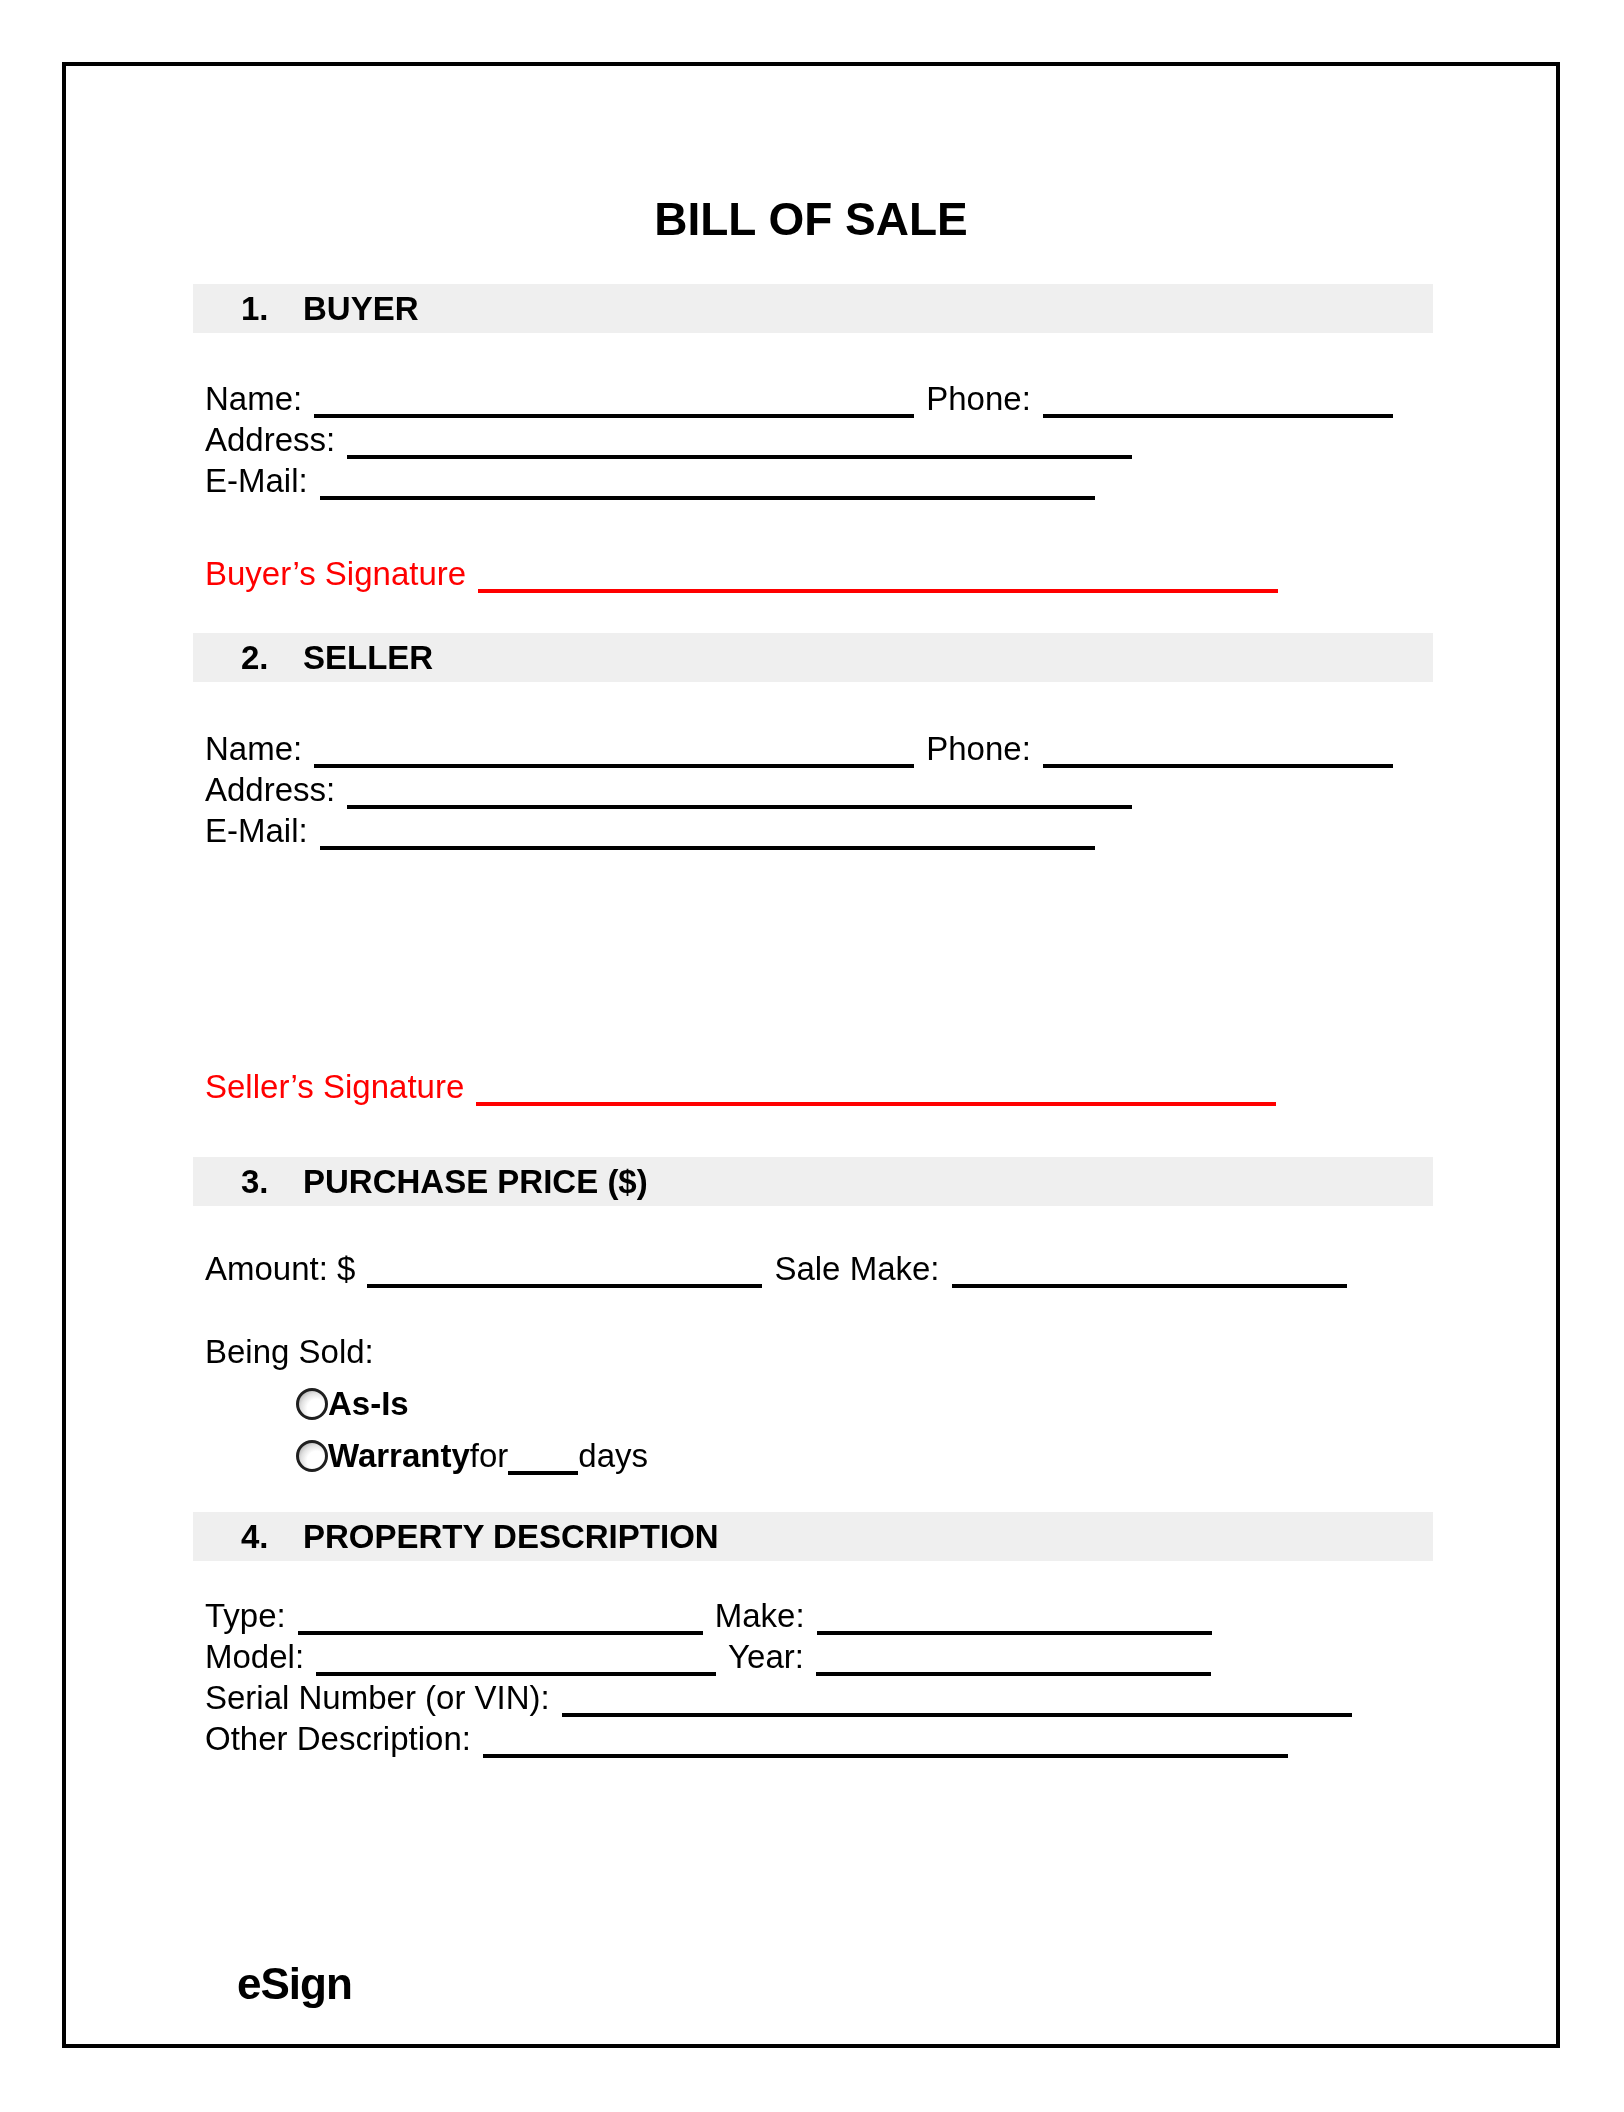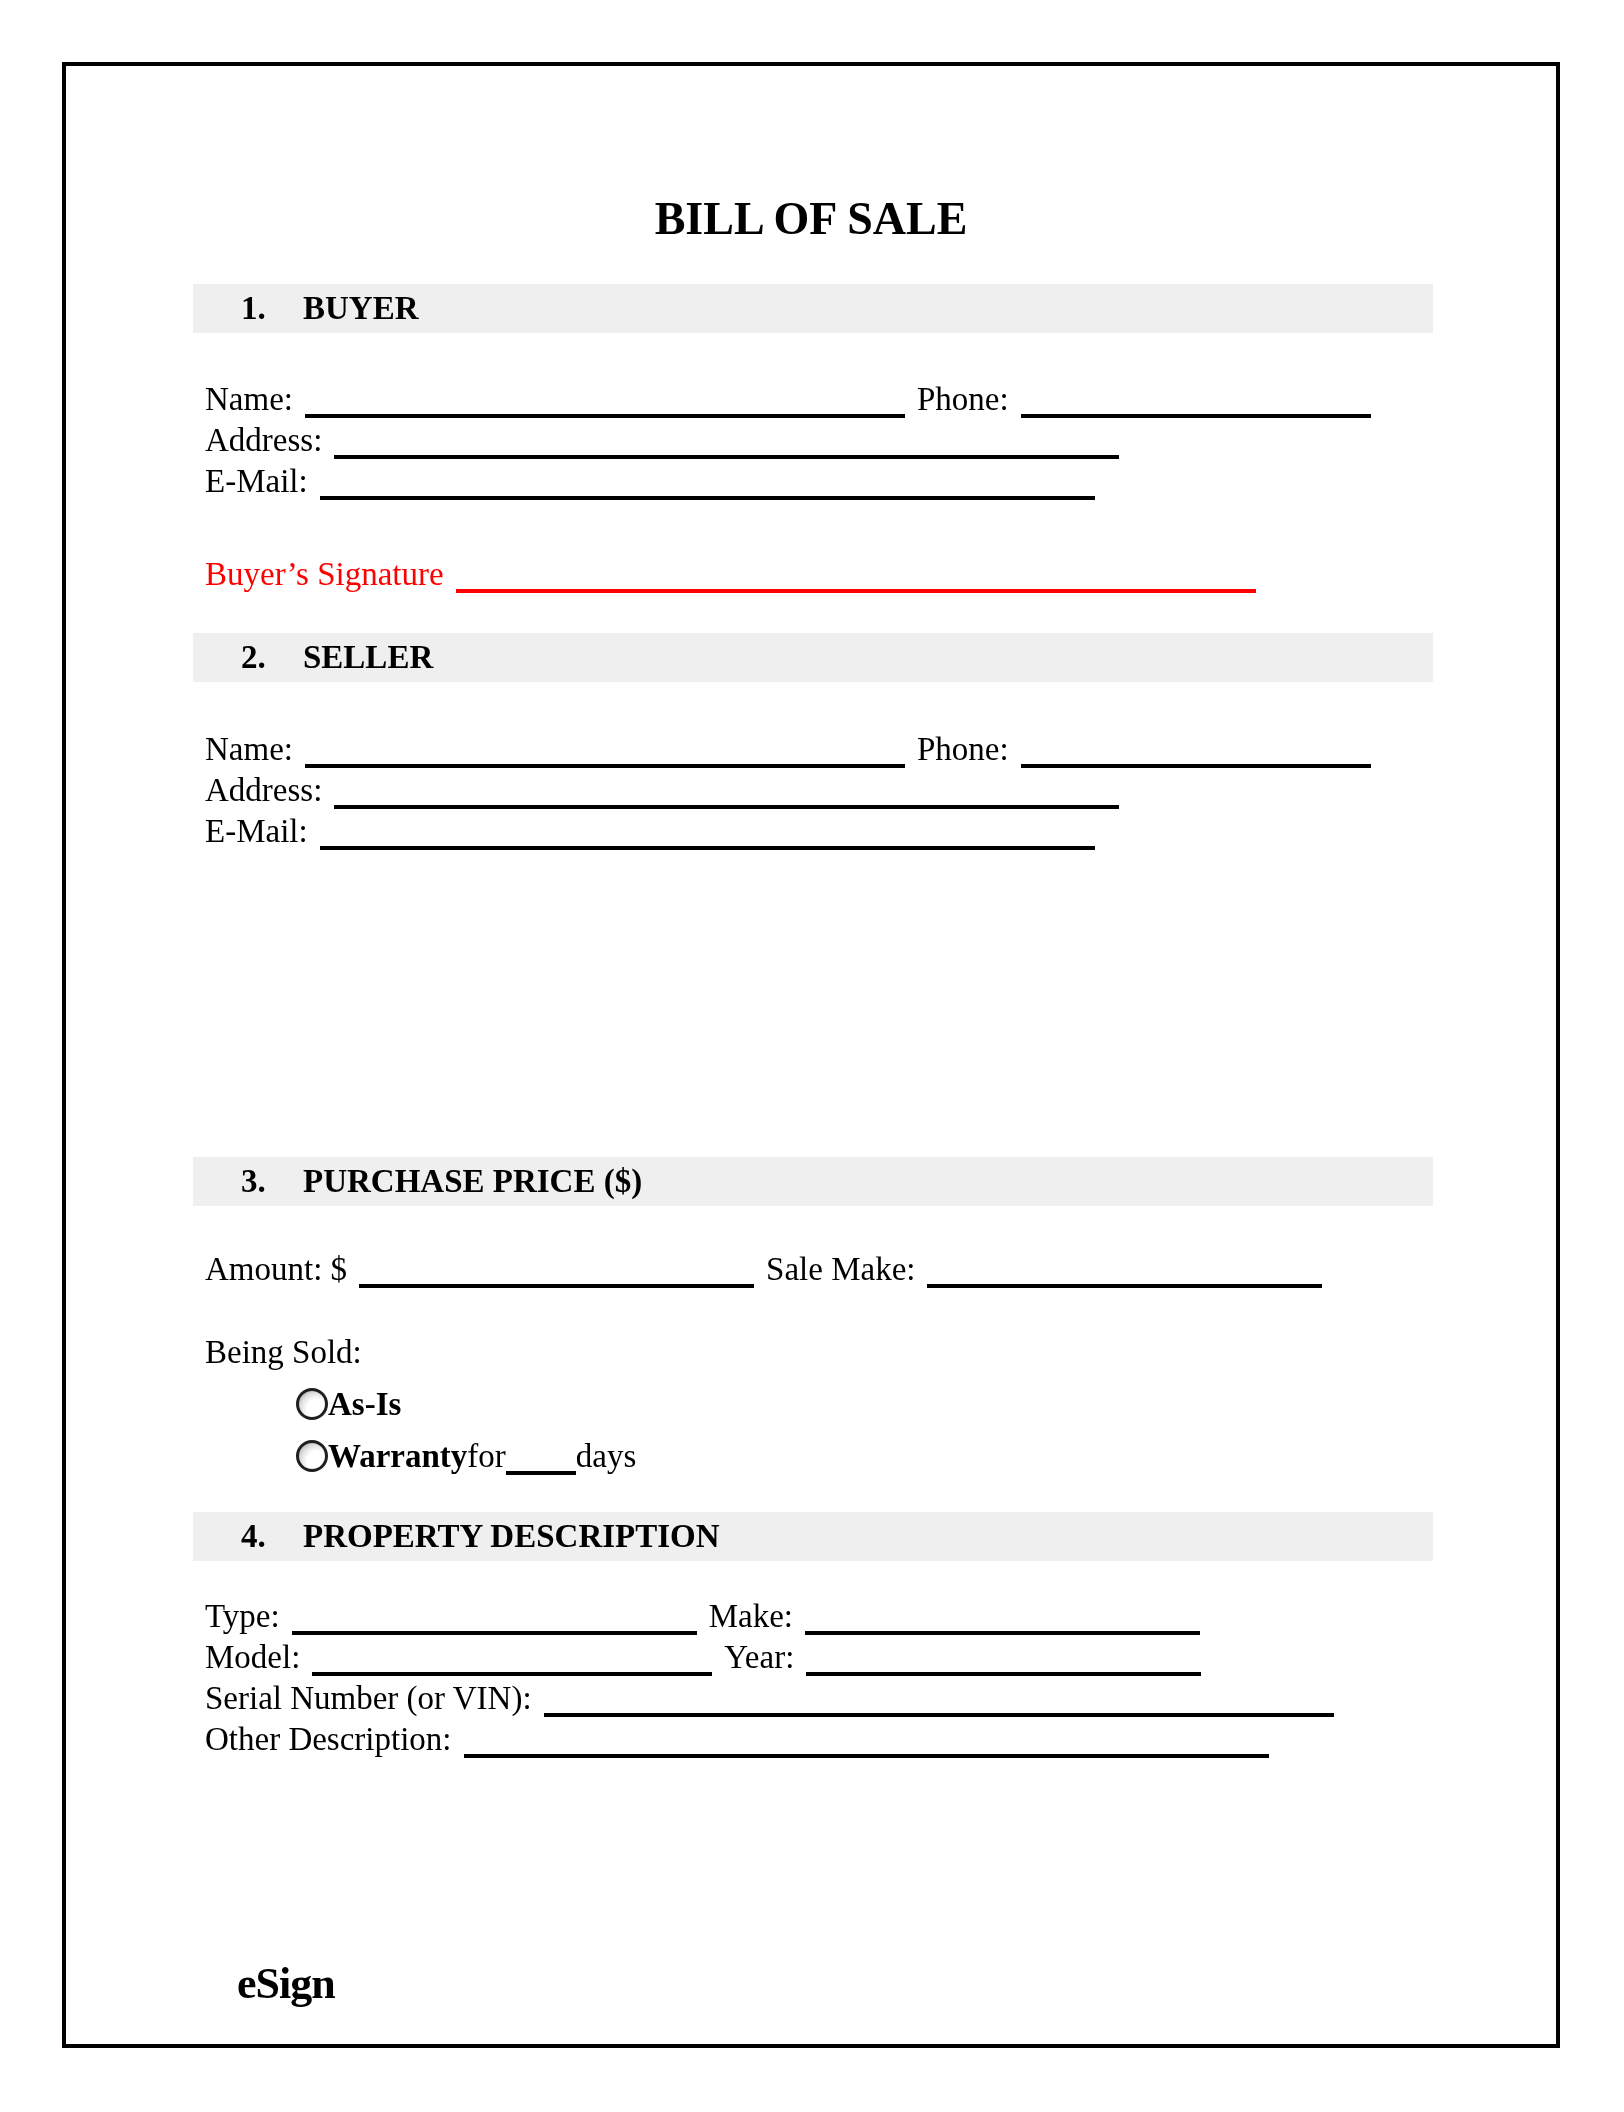--- a/index.html
+++ b/index.html
@@ -1,20 +1,20 @@
 <!DOCTYPE html>
 <html><head>
 <meta charset="utf-8">
 <style>
   html,body{margin:0;padding:0;background:#ffffff;}
   .page{
     position:relative;
     width:1624px;height:2112px;
     background:#ffffff;
-    font-family:Liberation Serif, serif;
+    font-family:Liberation Sans, sans-serif;
     color:#000000;
     overflow:hidden;
   }
   .frame{
     position:absolute;left:62px;top:62px;
     width:1498px;height:1986px;
     border:4px solid #000000;
     box-sizing:border-box;
   }
   .title{
@@ -109,20 +109,24 @@
   <div class="row" style="top:770px">
     <span>Address:</span>
     <span class="blank" style="width:785px"></span>
   </div>
   <div class="row" style="top:811px">
     <span>E-Mail:</span>
     <span class="blank" style="width:775px"></span>
   </div>
 
 
+  <div class="row red" style="top:1067px">
+    <span>Seller’s Signature</span>
+    <span class="blank" style="width:800px"></span>
+  </div>
 
   <div class="band" style="top:1157px">
     <span class="num">3.</span>
     <span class="lbl">PURCHASE PRICE ($)</span>
   </div>
 
   <div class="row" style="top:1249px">
     <span>Amount: $</span>
     <span class="blank" style="width:395px"></span>
     <span>Sale Make:</span>

